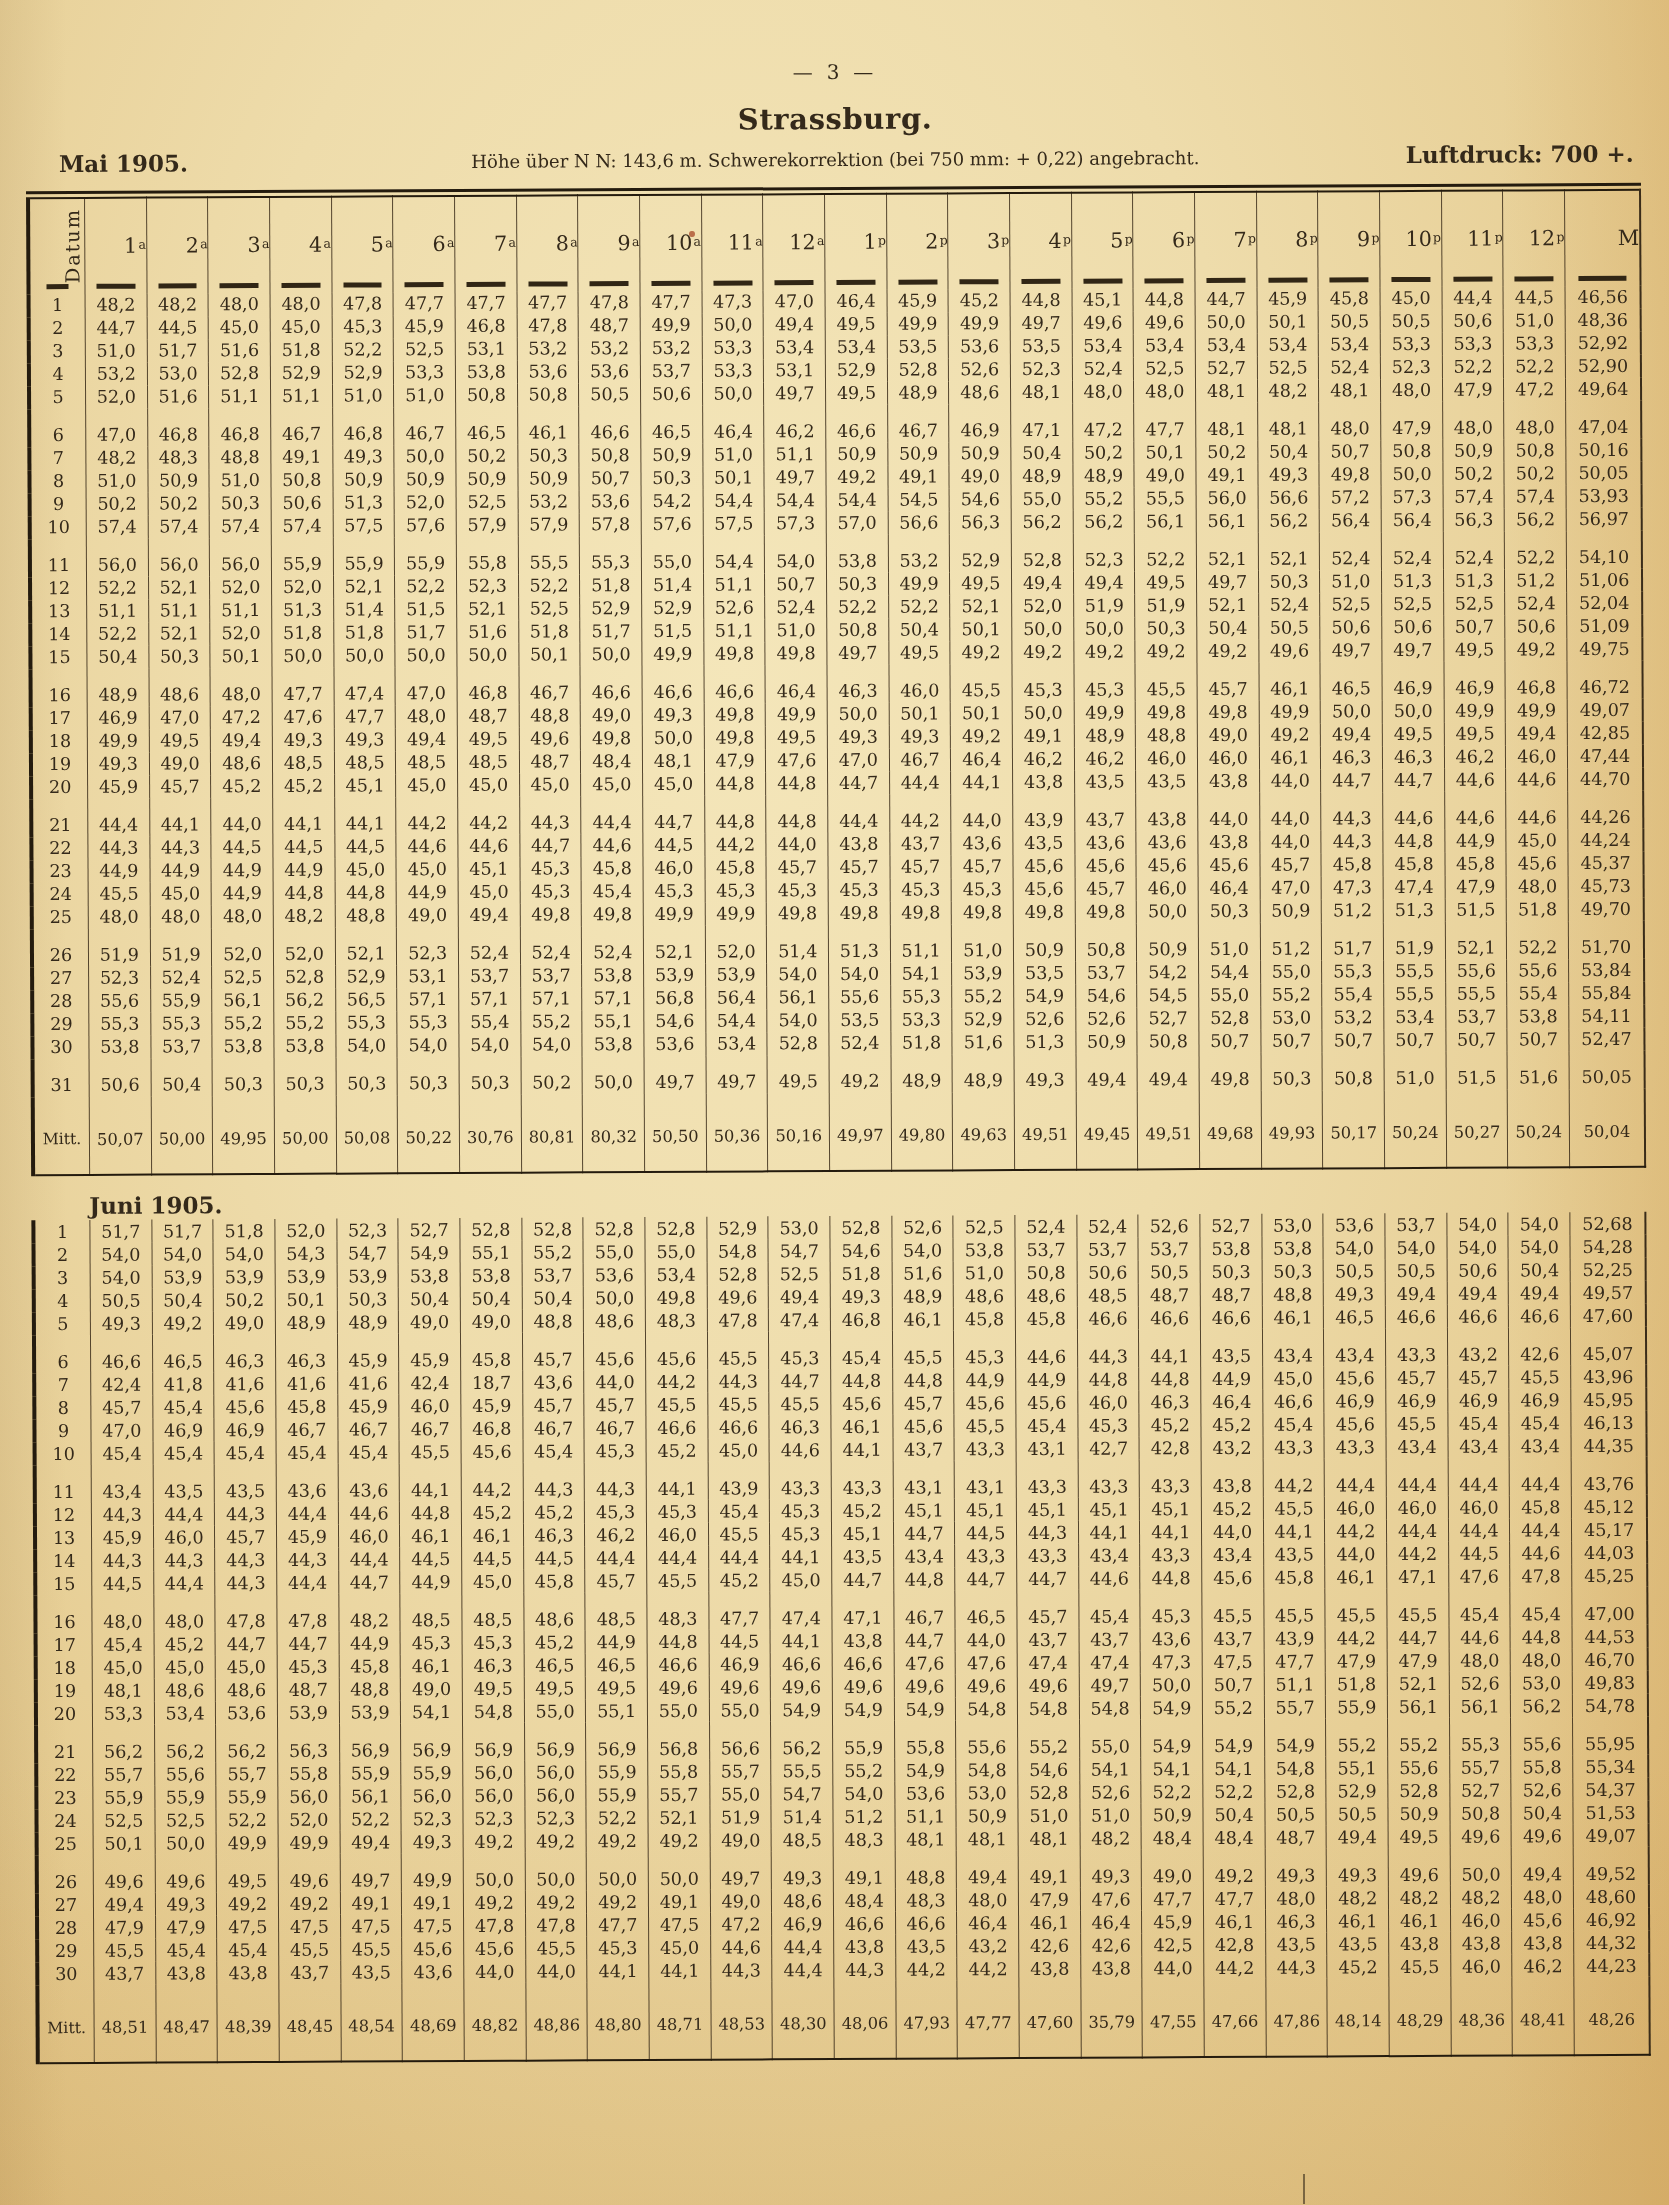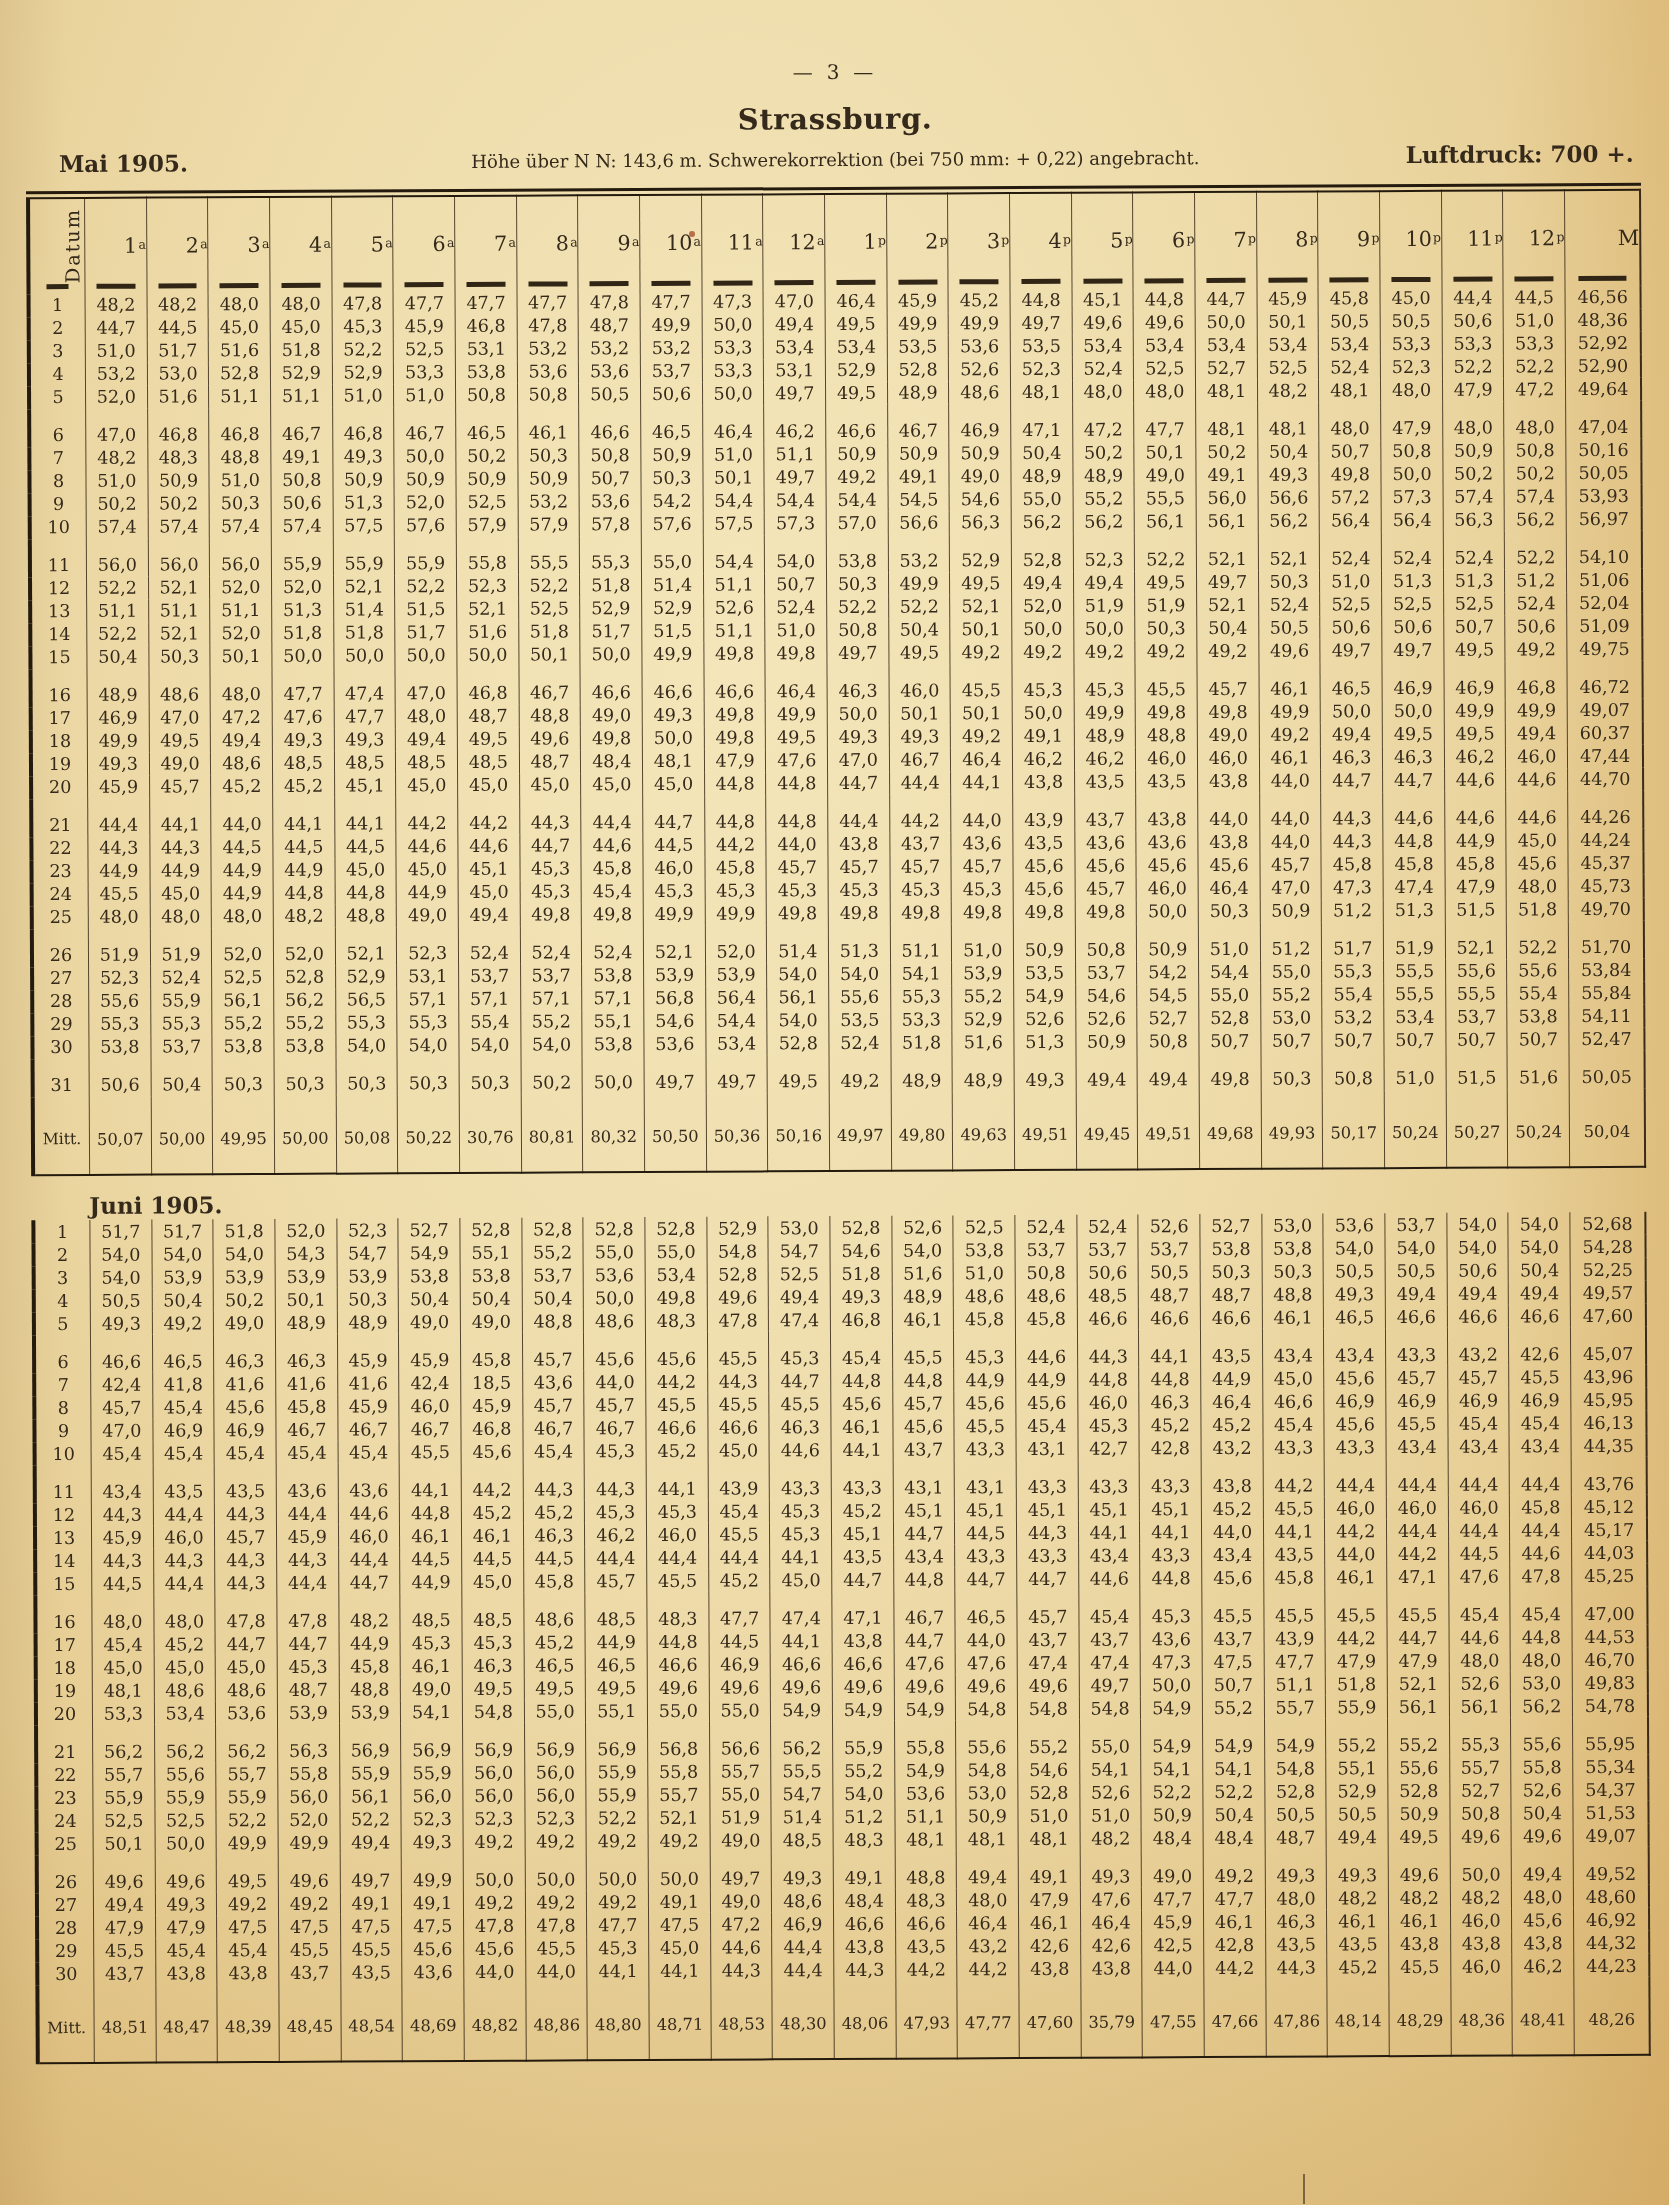--- a/index.html
+++ b/index.html
@@ -619,21 +619,21 @@
               <td class="val">49,2</td>
               <td class="val">49,1</td>
               <td class="val">48,9</td>
               <td class="val">48,8</td>
               <td class="val">49,0</td>
               <td class="val">49,2</td>
               <td class="val">49,4</td>
               <td class="val">49,5</td>
               <td class="val">49,5</td>
               <td class="val">49,4</td>
-              <td class="val mcol">60,37</td>
+              <td class="val mcol">42,85</td>
             </tr>
             <tr>
               <td class="day">19</td>
               <td class="val">49,3</td>
               <td class="val">49,0</td>
               <td class="val">48,6</td>
               <td class="val">48,5</td>
               <td class="val">48,5</td>
               <td class="val">48,5</td>
               <td class="val">48,5</td>
@@ -1225,21 +1225,21 @@
             <td class="val mcol">45,07</td>
           </tr>
           <tr>
             <td class="day">7</td>
             <td class="val">42,4</td>
             <td class="val">41,8</td>
             <td class="val">41,6</td>
             <td class="val">41,6</td>
             <td class="val">41,6</td>
             <td class="val">42,4</td>
-            <td class="val">18,5</td>
+            <td class="val">18,7</td>
             <td class="val">43,6</td>
             <td class="val">44,0</td>
             <td class="val">44,2</td>
             <td class="val">44,3</td>
             <td class="val">44,7</td>
             <td class="val">44,8</td>
             <td class="val">44,8</td>
             <td class="val">44,9</td>
             <td class="val">44,9</td>
             <td class="val">44,8</td>

